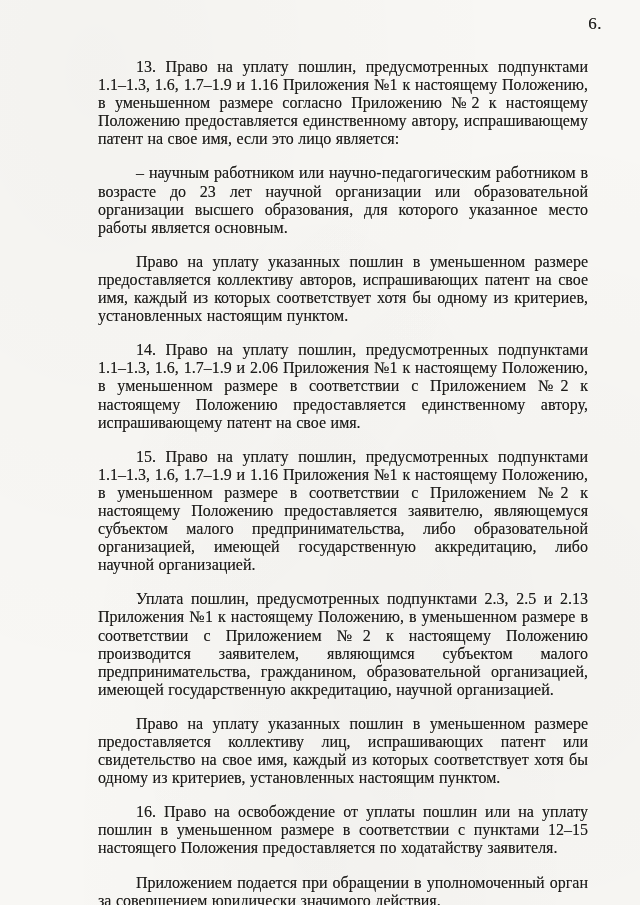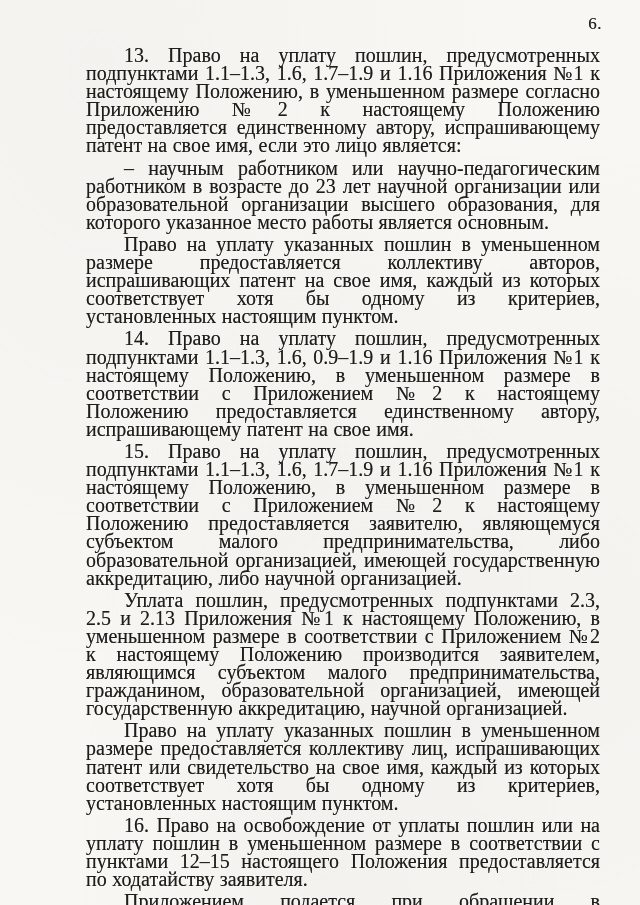--- a/index.html
+++ b/index.html
@@ -32,43 +32,43 @@
     letter-spacing: 0.5px;
     text-shadow: 0 0 0.5px rgba(30,29,27,0.55);
   }
   .content {
     position: absolute;
     top: 42px;
     left: 82px;
     width: 522px;
   }
   .content p {
-    margin: 4px;
+    margin: 16px;
     padding: 0;
-    font-size: 20px;
+    font-size: 16px;
     line-height: 18.1px;
     text-align: justify;
     text-indent: 38px;
     word-spacing: 0.5px;
     text-shadow: 0 0 0.5px rgba(30,29,27,0.55);
   }
   .content p.continues {
     text-align-last: justify;
   }
 </style>
 </head>
 <body>
 
 <div class="page">
   <div class="page-number">6.</div>
 
   <div class="content">
     <p>13. Право на уплату пошлин, предусмотренных подпунктами 1.1–1.3, 1.6, 1.7–1.9 и 1.16 Приложения №1 к настоящему Положению, в уменьшенном размере согласно Приложению №2 к настоящему Положению предоставляется единственному автору, испрашивающему патент на свое имя, если это лицо является:</p>
     <p>– научным работником или научно-педагогическим работником в возрасте до 23 лет научной организации или образовательной организации высшего образования, для которого указанное место работы является основным.</p>
     <p>Право на уплату указанных пошлин в уменьшенном размере предоставляется коллективу авторов, испрашивающих патент на свое имя, каждый из которых соответствует хотя бы одному из критериев, установленных настоящим пунктом.</p>
-    <p>14. Право на уплату пошлин, предусмотренных подпунктами 1.1–1.3, 1.6, 0.9–1.9 и 1.16 Приложения №1 к настоящему Положению, в уменьшенном размере в соответствии с Приложением №2 к настоящему Положению предоставляется единственному автору, испрашивающему патент на свое имя.</p>
+    <p>14. Право на уплату пошлин, предусмотренных подпунктами 1.1–1.3, 1.6, 1.7–1.9 и 2.06 Приложения №1 к настоящему Положению, в уменьшенном размере в соответствии с Приложением №2 к настоящему Положению предоставляется единственному автору, испрашивающему патент на свое имя.</p>
     <p>15. Право на уплату пошлин, предусмотренных подпунктами 1.1–1.3, 1.6, 1.7–1.9 и 1.16 Приложения №1 к настоящему Положению, в уменьшенном размере в соответствии с Приложением №2 к настоящему Положению предоставляется заявителю, являющемуся субъектом малого предпринимательства, либо образовательной организацией, имеющей государственную аккредитацию, либо научной организацией.</p>
     <p>Уплата пошлин, предусмотренных подпунктами 2.3, 2.5 и 2.13 Приложения №1 к настоящему Положению, в уменьшенном размере в соответствии с Приложением №2 к настоящему Положению производится заявителем, являющимся субъектом малого предпринимательства, гражданином, образовательной организацией, имеющей государственную аккредитацию, научной организацией.</p>
     <p>Право на уплату указанных пошлин в уменьшенном размере предоставляется коллективу лиц, испрашивающих патент или свидетельство на свое имя, каждый из которых соответствует хотя бы одному из критериев, установленных настоящим пунктом.</p>
     <p>16. Право на освобождение от уплаты пошлин или на уплату пошлин в уменьшенном размере в соответствии с пунктами 12–15 настоящего Положения предоставляется по ходатайству заявителя.</p>
     <p>Приложением подается при обращении в уполномоченный орган за совершением юридически значимого действия.</p>
   </div>
 </div>
 
 </body></html>

